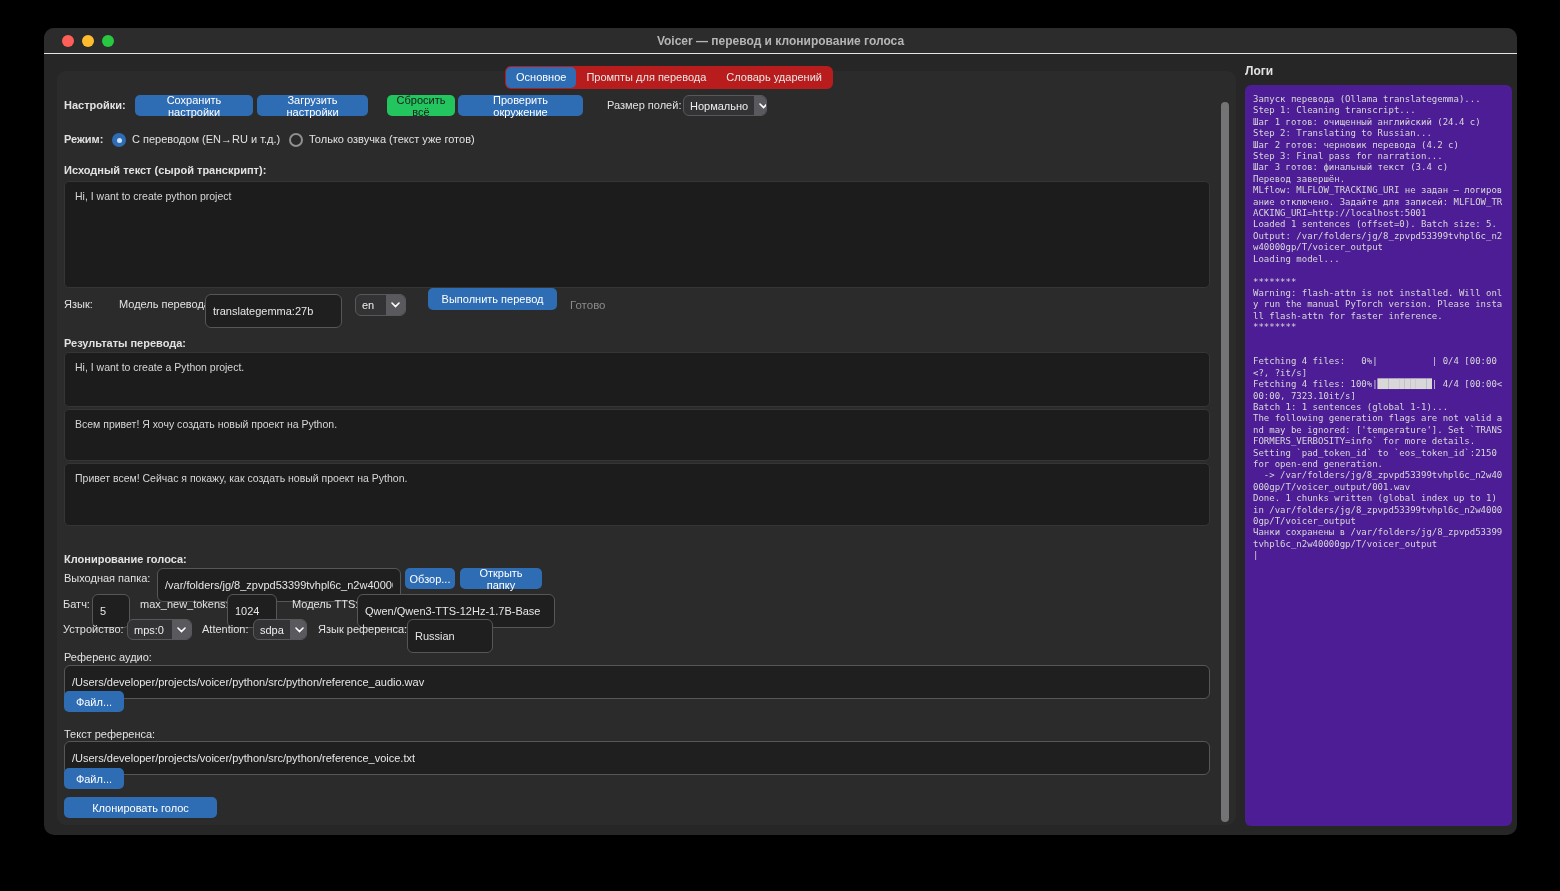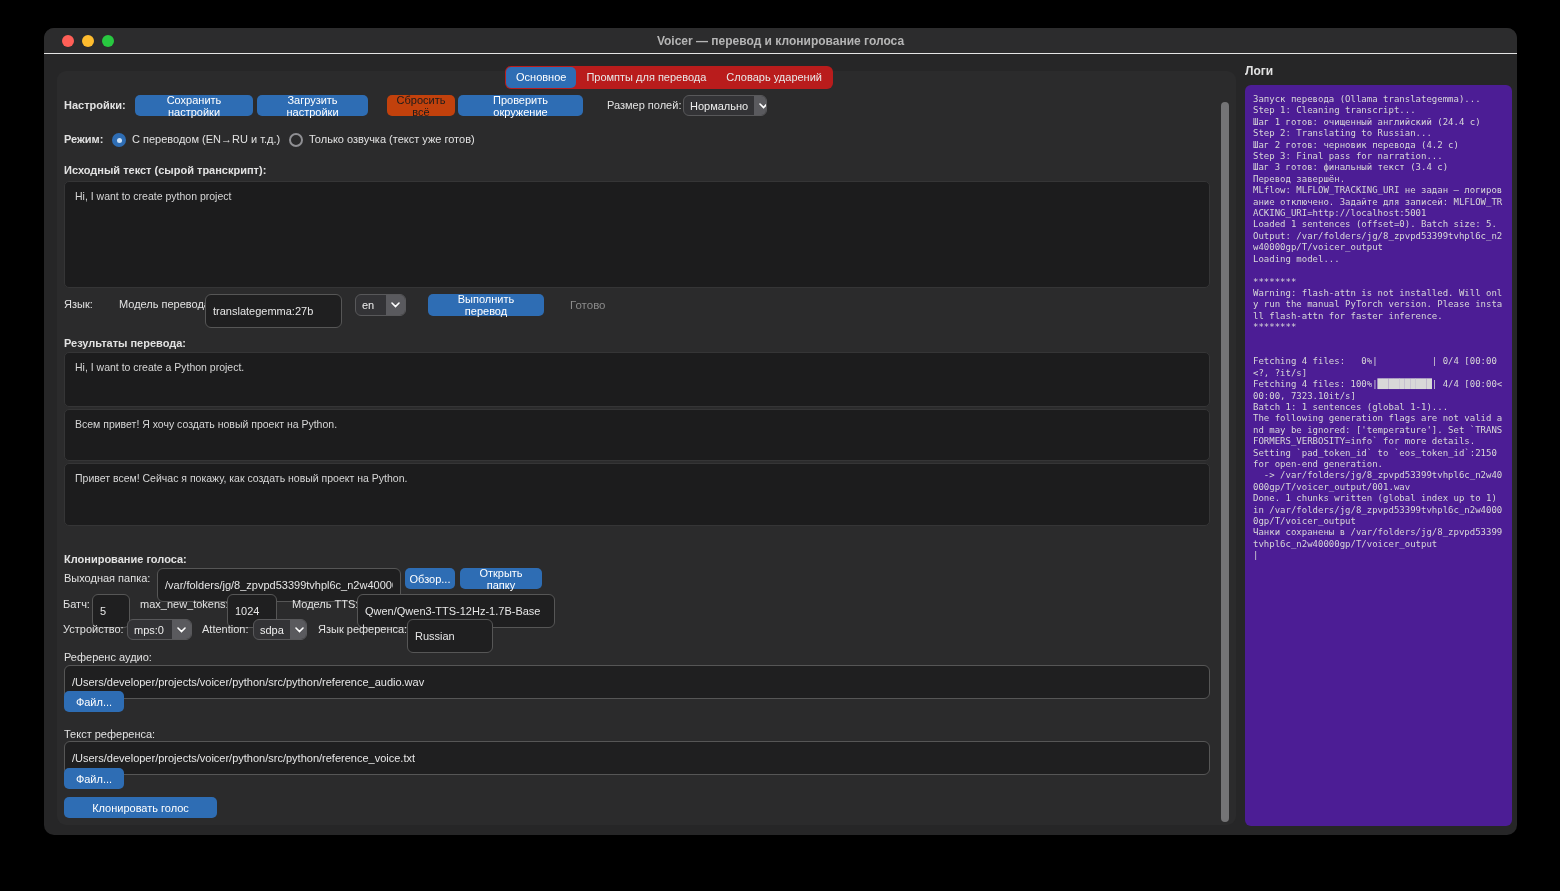--- a/index.html
+++ b/index.html
@@ -21,21 +21,21 @@
   .tabbar { position:absolute; top:38px; left:461px; height:23px; display:flex; background:#b91c1c; border-radius:6px; padding:1px; font-size:11px; }
   .tab { padding:0 10px; line-height:21px; border-radius:5px; color:#e8e8e8; cursor:default; }
   .tab.active { background:var(--accent,#2e6db4); color:#fff; }
 
   .lbl { position:absolute; font-size:11px; line-height:21px; color:#e2e2e2; white-space:nowrap; }
   .lbl.b { font-weight:bold; }
   .status { position:absolute; font-size:11.5px; line-height:22px; color:#8b8b8b; }
 
   .btn { position:absolute; height:21px; border:none; border-radius:5px; background:var(--accent,#2e6db4); color:#fff;
          font-size:11px; font-family:inherit; display:flex; align-items:center; justify-content:center; padding:0 8px; }
-  .btn.gray { background:#c2410c; color:#1c1c1c; }
+  .btn.gray { background:#22c55e; color:#1c1c1c; }
 
   .field { position:absolute; height:21px; background:#1f1f20; border:1px solid #565656; border-radius:6px;
            color:#e6e6e6; font-size:11px; padding:16px 7px; font-family:inherit; outline:none; }
 
   .area { position:absolute; background:#1c1c1d; border:1px solid #353536; border-radius:5px; color:#d6d6d6;
           font-size:10.5px; line-height:1.4; padding:7px 10px; font-family:inherit; resize:none; outline:none; }
 
   .select { position:absolute; height:21px; display:flex; align-items:stretch; background:#333336;
             border:1px solid #58585a; border-radius:6px; overflow:hidden; font-size:11px; }
   .select .val { flex:1; display:flex; align-items:center; padding:0 6px; color:#eeeeee; white-space:nowrap; }
@@ -102,21 +102,21 @@
   <div class="lbl" style="left:75px;top:266px">Модель перевода:</div>
   <input class="field" style="left: 161px; top: 266px; width: 137px; height: 22px;" value="translategemma:27b">
   <div class="select" style="left:311px;top:266px;width:51px;height:22px">
     <span class="val">en</span>
     <span class="cap">
       <svg width="9" height="6" viewBox="0 0 9 6">
           <polyline points="1,1 4.5,4.5 8,1" fill="none" stroke="#fff" stroke-width="1.6" stroke-linecap="round"></polyline>
         </svg>
     </span>
   </div>
-  <button class="btn" style="left:384px;top:266px;width:116px;height:22px">Выполнить перевод</button>
+  <button class="btn" style="left:384px;top:260px;width:129px;height:22px">Выполнить перевод</button>
   <div class="status" style="left:526px;top:266px">Готово</div>
 
   <div class="lbl b" style="left:20px;top:305px">Результаты перевода:</div>
   <textarea class="area" style="left: 20px; top: 324px; width: 1146px; height: 55px;">Hi, I want to create a Python project.</textarea>
   <textarea class="area" style="left: 20px; top: 381px; width: 1146px; height: 52px;">Всем привет! Я хочу создать новый проект на Python.</textarea>
   <textarea class="area" style="left: 20px; top: 435px; width: 1146px; height: 63px;">Привет всем! Сейчас я покажу, как создать новый проект на Python.</textarea>
 
   <div class="lbl b" style="left:20px;top:521px">Клонирование голоса:</div>
 
   <div class="lbl" style="left:20px;top:540px">Выходная папка:</div>

